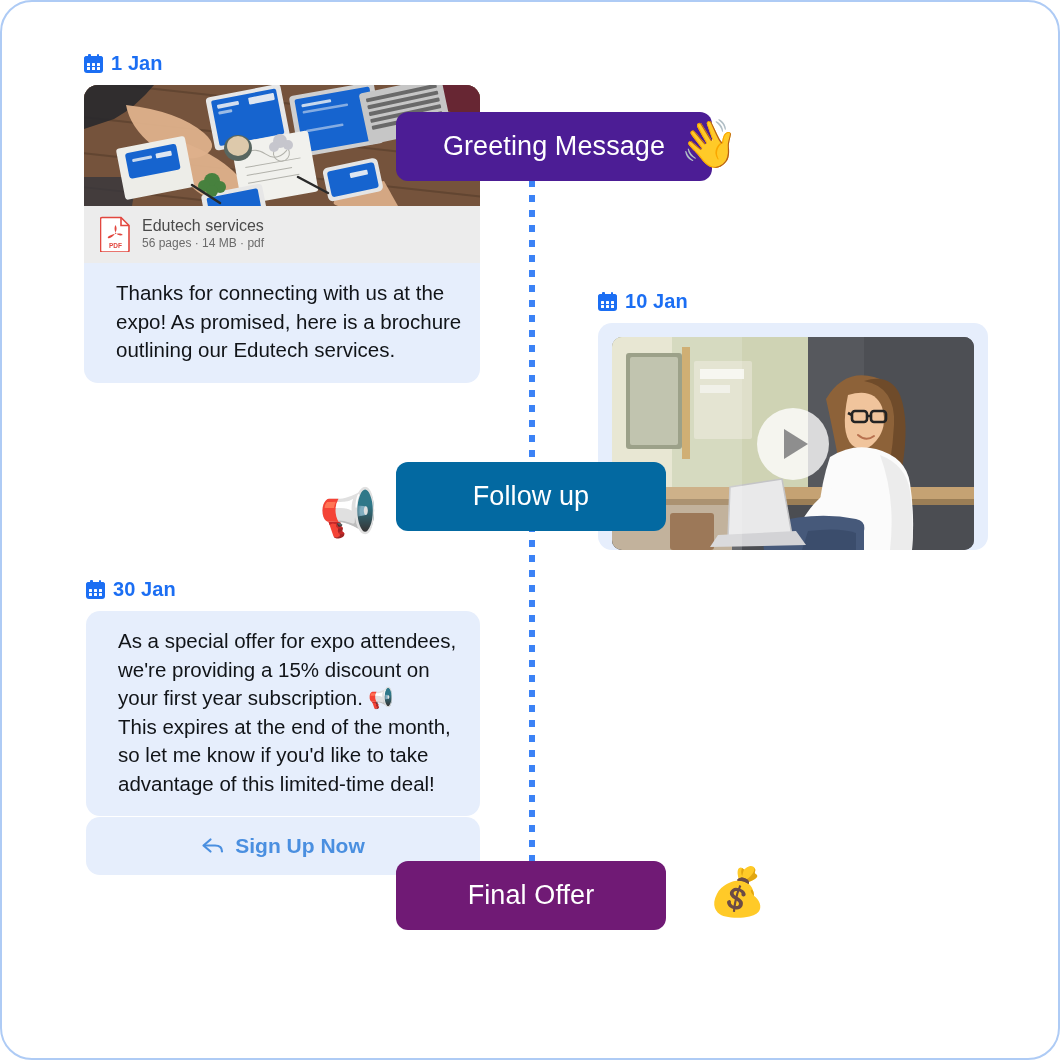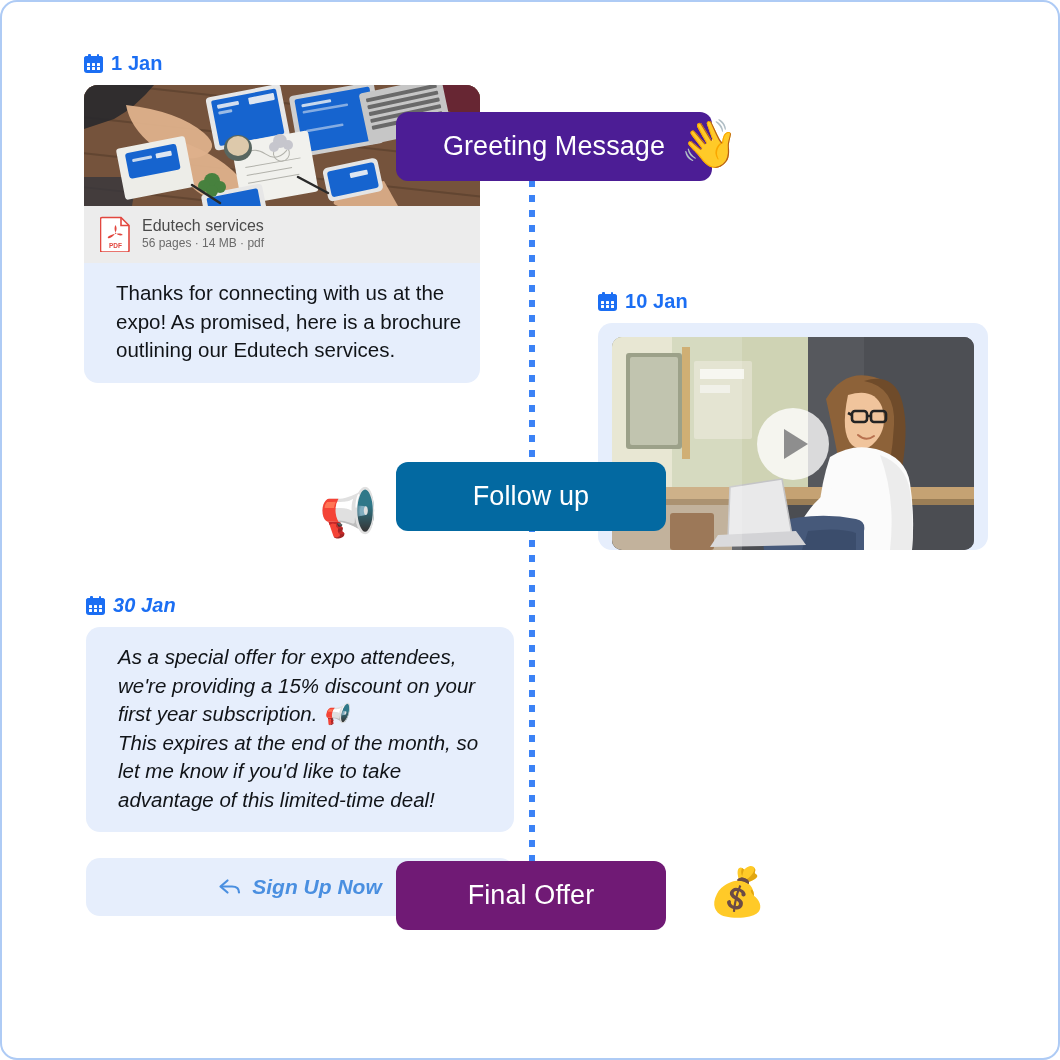--- a/index.html
+++ b/index.html
@@ -11,21 +11,21 @@
     font-family: "Liberation Sans", sans-serif;
     overflow: hidden;
   }
 
   #page {
     position: relative;
     width: 1060px;
     height: 1060px;
     background: #ffffff;
     border: 2px solid #aecbf5;
-    border-radius: 17px;
+    border-radius: 32px;
     overflow: hidden;
   }
 
   
   .timeline-line {
     position: absolute;
     left: 527px;
     top: 178px;
     width: 6px;
     height: 700px;
@@ -124,21 +124,21 @@
   .msg-text {
     font-size: 20.5px;
     line-height: 28.5px;
     color: #111418;
     padding: 16px 18px 18px 32px;
     white-space: pre-wrap;
   }
 
   
   .cta-card {
-    margin-top: 26px;
+    margin-top: 1px;
     background: #e6eefc;
     border-radius: 14px;
     padding: 17px 5px;
     display: flex;
     align-items: center;
     justify-content: center;
     gap: 10px;
   }
   .cta-label {
     font-size: 21px;
@@ -161,21 +161,21 @@
   .badge-emoji {
     position: absolute;
     font-size: 47px;
     line-height: 1;
     z-index: 30;
   }
 
   
   .col-left  { position: absolute; left: 82px;  top: 50px;  width: 396px; }
   .col-right { position: absolute; left: 596px; top: 288px; width: 390px; }
-  .col-left2 { position: absolute; left: 84px;  top: 592px; width: 428px; font-style: italic; }
+  .col-left2 { position: absolute; left: 84px;  top: 576px; width: 394px; }
 
   
   .video-wrap {
     margin: 14px 14px 0 14px;
     height: 213px;
     border-radius: 10px;
     overflow: hidden;
     position: relative;
   }
   .play-btn {

